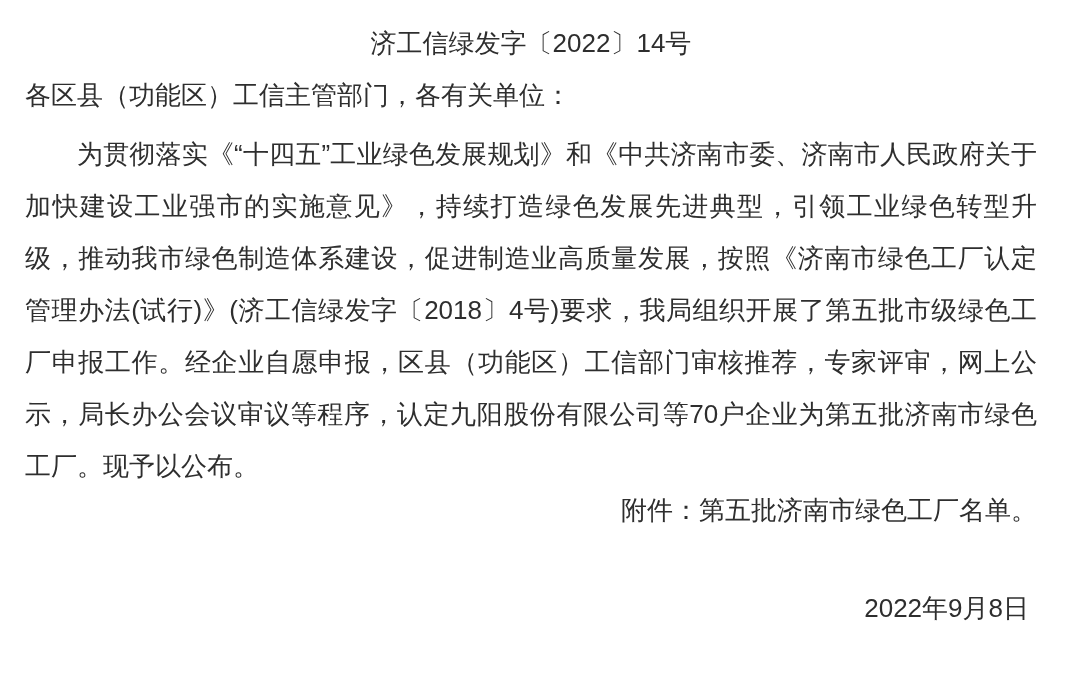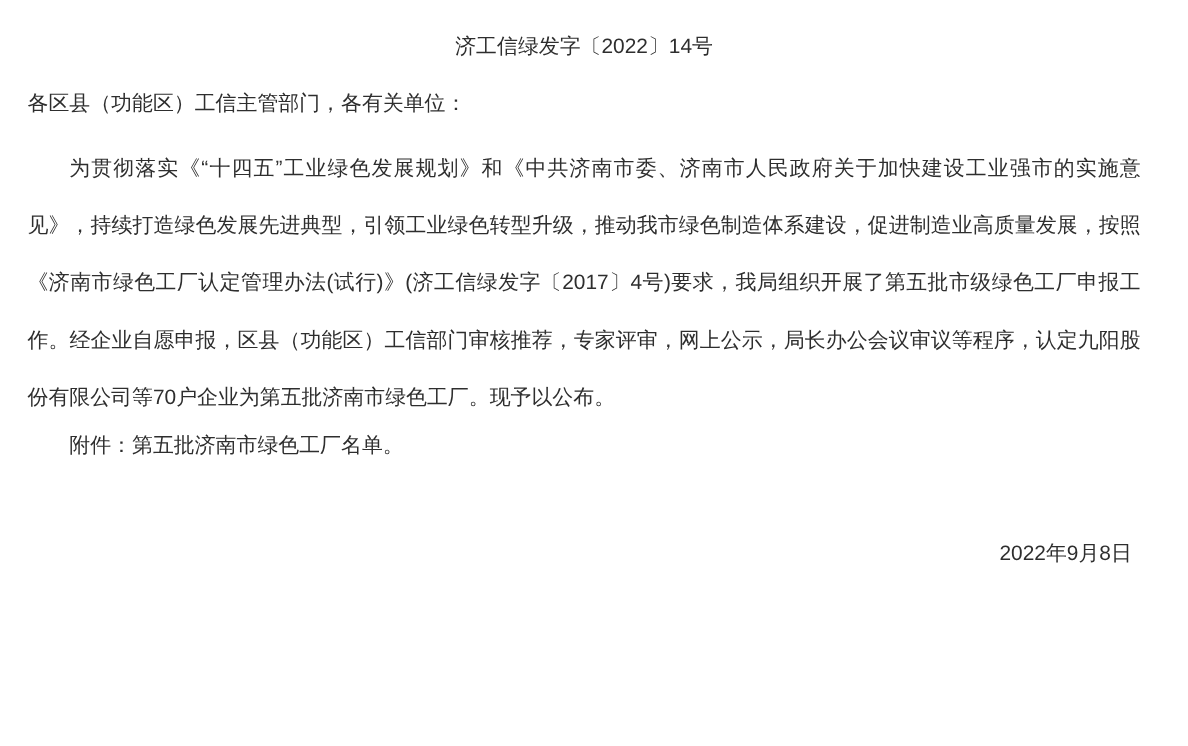--- a/index.html
+++ b/index.html
@@ -8,21 +8,21 @@
     background: #ffffff;
   }
   .page {
     position: relative;
     width: 1072px;
     height: 678px;
     box-sizing: border-box;
     background: #ffffff;
     color: #2e2e2e;
     font-family: "Liberation Sans", sans-serif;
-    font-size: 19px;
+    font-size: 26px;
     line-height: 52px;
     padding: 17px 35px 0 25px;
     overflow: hidden;
   }
   .doc-number {
     text-align: center;
     font-weight: 400;
   }
   .salutation {
     margin: 0;
@@ -30,35 +30,36 @@
   }
   .body-text {
     margin: 7px 0 0 0;
     text-indent: 2em;
     text-align: justify;
     text-justify: inter-ideograph;
   }
   .attachment {
     margin: -8px 0 0 0;
     text-indent: 2em;
+    text-align: right;
   }
   .signoff {
     margin-top: 46px;
     padding-right: 8px;
     text-align: right;
   }
 </style>
 </head>
 <body>
 
 <div class="page">
   <div class="doc-number">济工信绿发字〔2022〕14号</div>
 
   <div class="salutation">各区县（功能区）工信主管部门，各有关单位：</div>
 
-  <p class="body-text">为贯彻落实《“十四五”工业绿色发展规划》和《中共济南市委、济南市人民政府关于加快建设工业强市的实施意见》，持续打造绿色发展先进典型，引领工业绿色转型升级，推动我市绿色制造体系建设，促进制造业高质量发展，按照《济南市绿色工厂认定管理办法(试行)》(济工信绿发字〔2017〕4号)要求，我局组织开展了第五批市级绿色工厂申报工作。经企业自愿申报，区县（功能区）工信部门审核推荐，专家评审，网上公示，局长办公会议审议等程序，认定九阳股份有限公司等70户企业为第五批济南市绿色工厂。现予以公布。</p>
+  <p class="body-text">为贯彻落实《“十四五”工业绿色发展规划》和《中共济南市委、济南市人民政府关于加快建设工业强市的实施意见》，持续打造绿色发展先进典型，引领工业绿色转型升级，推动我市绿色制造体系建设，促进制造业高质量发展，按照《济南市绿色工厂认定管理办法(试行)》(济工信绿发字〔2018〕4号)要求，我局组织开展了第五批市级绿色工厂申报工作。经企业自愿申报，区县（功能区）工信部门审核推荐，专家评审，网上公示，局长办公会议审议等程序，认定九阳股份有限公司等70户企业为第五批济南市绿色工厂。现予以公布。</p>
 
   <p class="attachment">附件：第五批济南市绿色工厂名单。</p>
 
   <div class="signoff">
     <div>2022年9月8日</div>
   </div>
 </div>
 
 </body></html>

